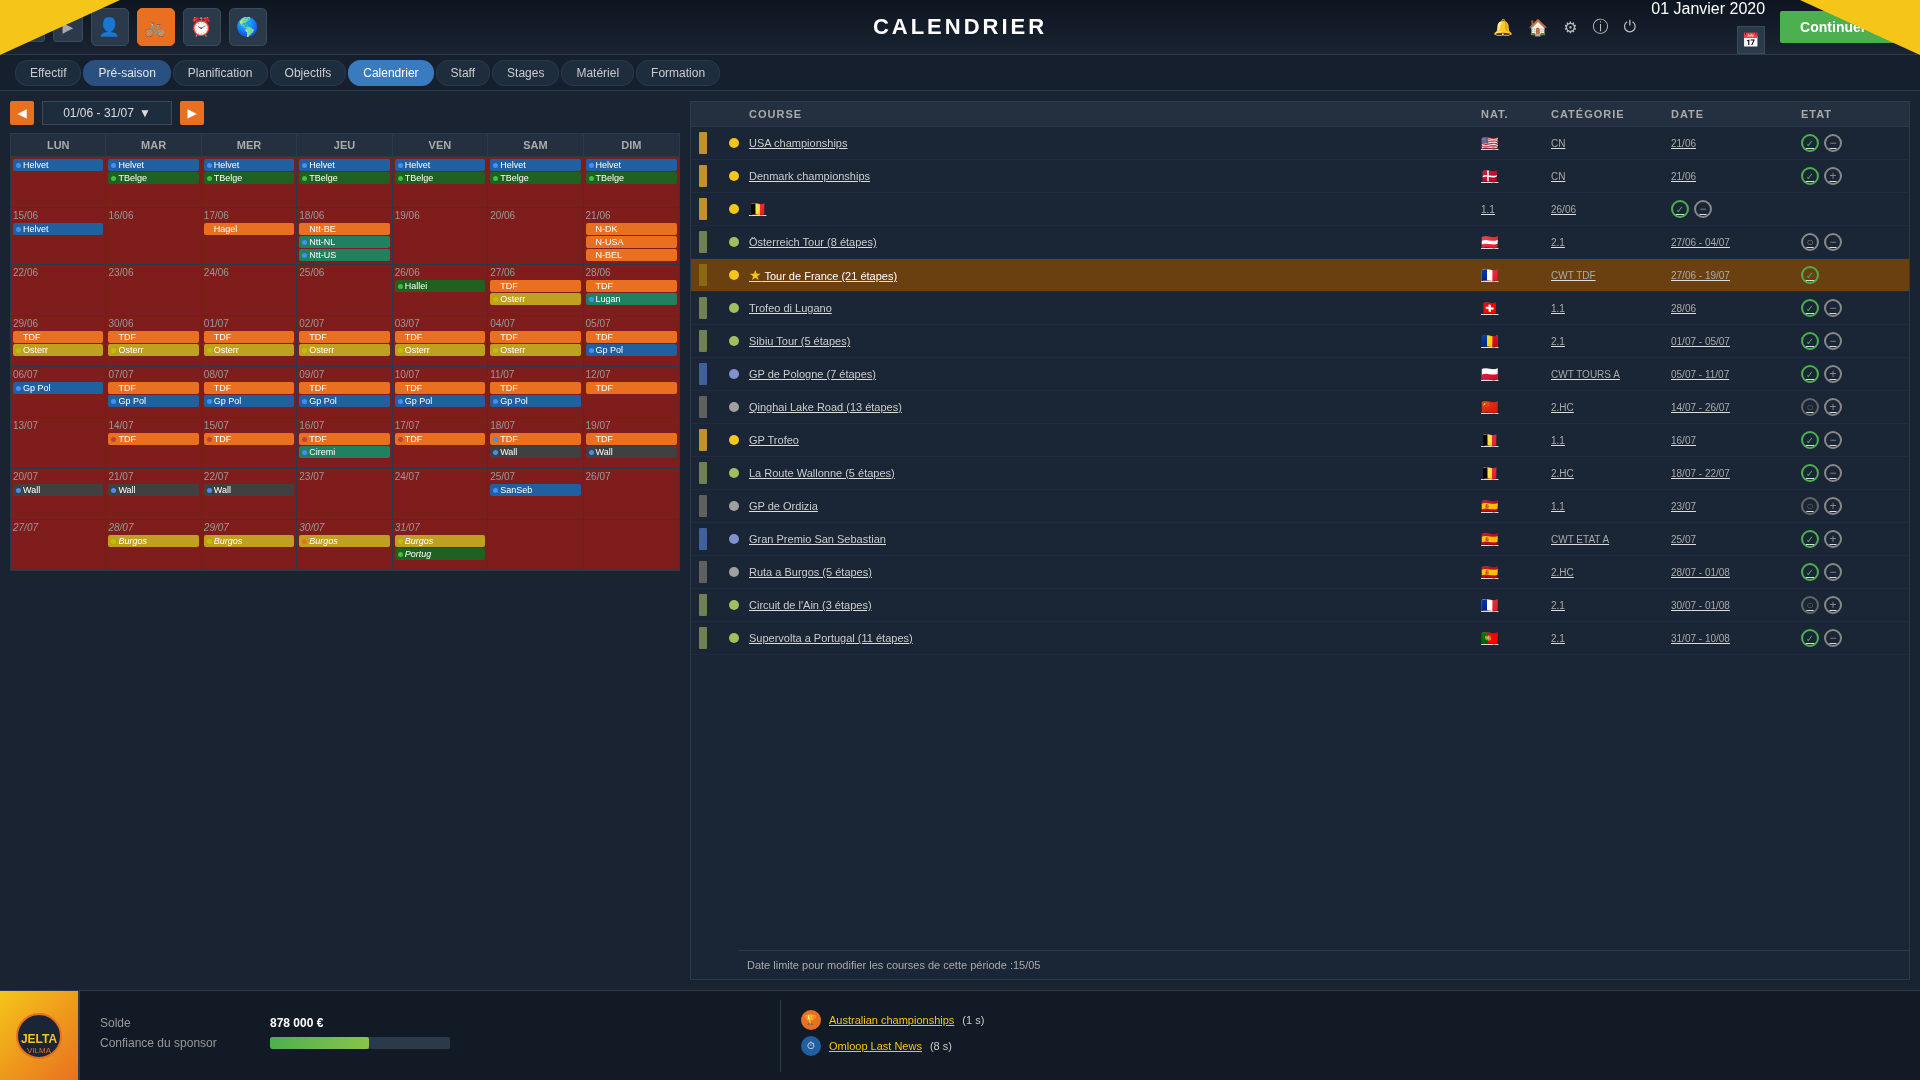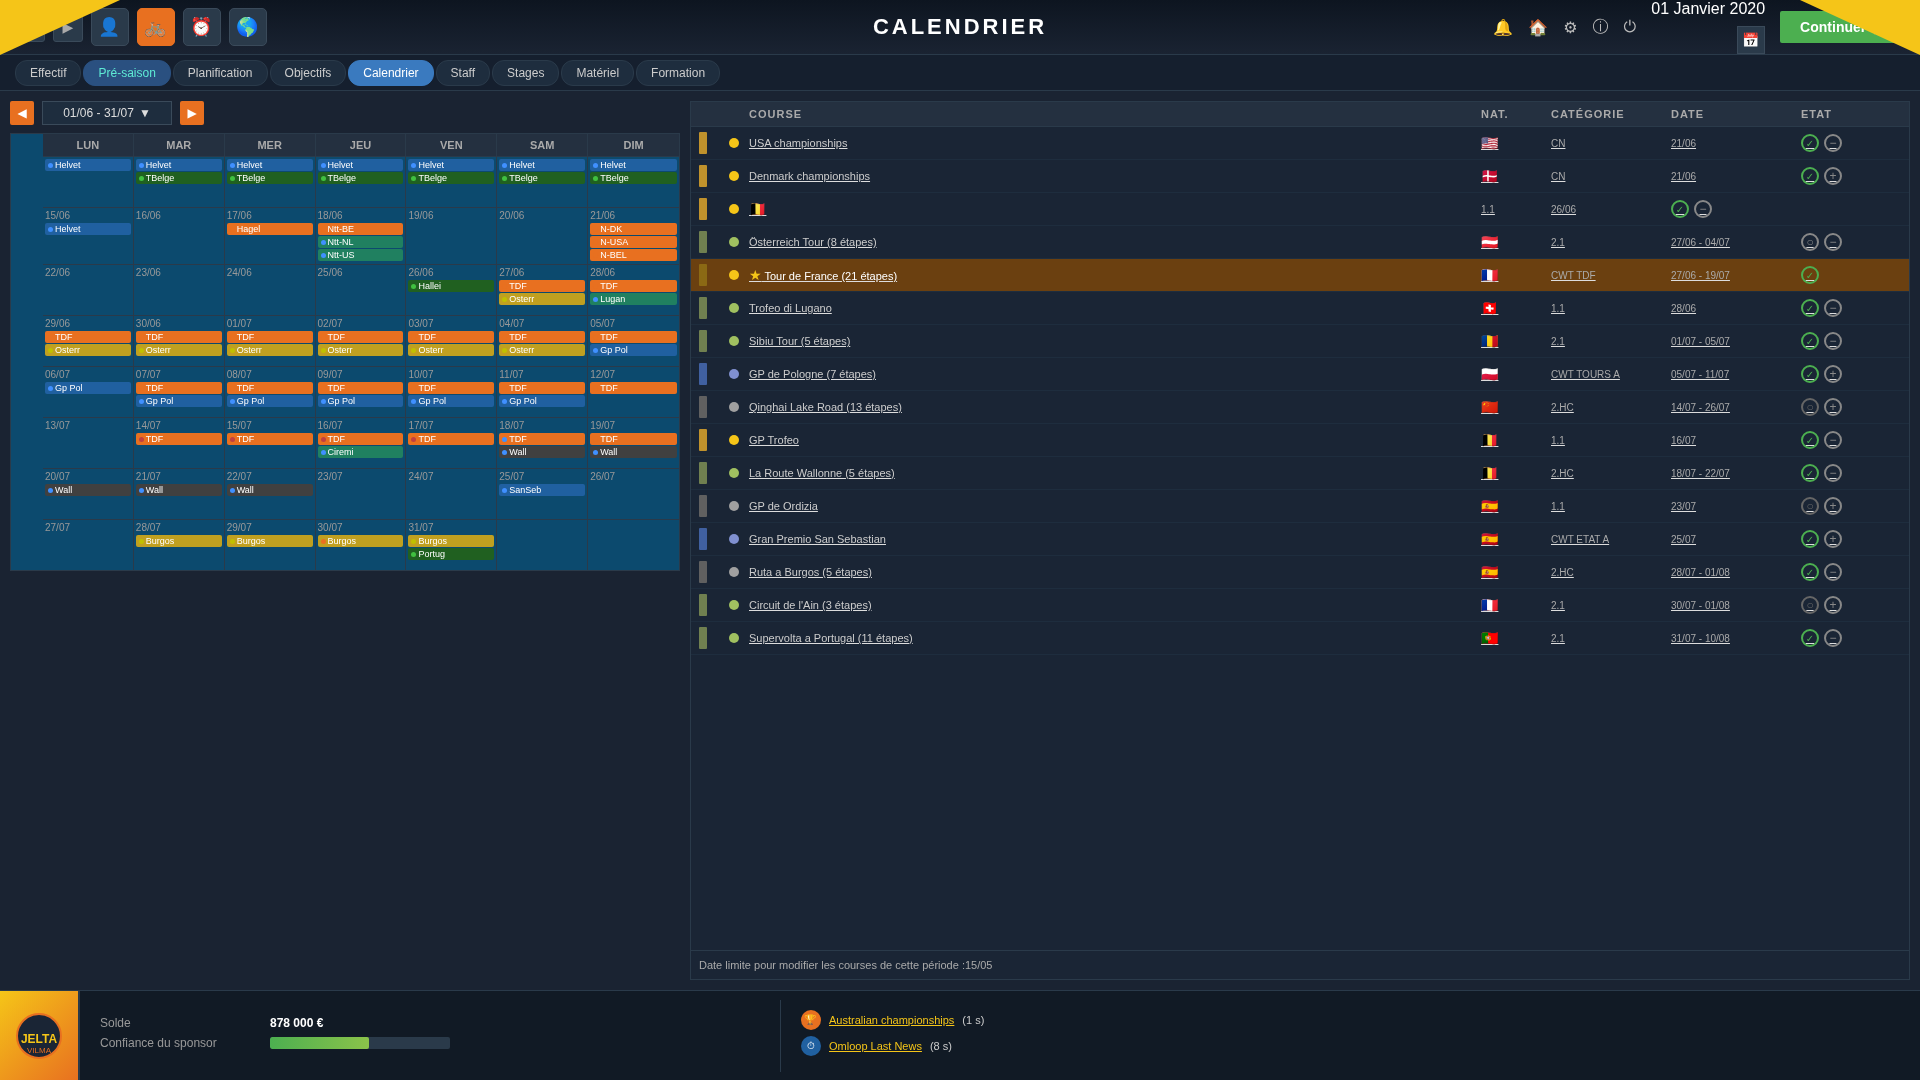--- a/index.html
+++ b/index.html
@@ -158,23 +158,22 @@
       border: 1px solid #3a4a5a;
       padding: 4px 12px;
       font-size: 12px;
       color: #ddd;
       display: flex; align-items: center; gap: 5px;
       cursor: pointer;
       min-width: 130px; justify-content: center;
     }
 
     .calendar-grid {
-      background: #0c4a6e;
+      background: #7f1d1d;
       border: 1px solid #2a3a4a;
-      padding-left: 32px;
     }
     .cal-day-headers {
       display: grid;
       grid-template-columns: repeat(7, 1fr);
       background: #243040;
       border-bottom: 1px solid #2a3a4a;
     }
     .cal-day-header {
       text-align: center;
       padding: 5px 2px;
@@ -184,21 +183,21 @@
       border-right: 1px solid #2a3a4a;
     }
     .cal-day-header:last-child { border-right: none; }
 
     .cal-week {
       display: grid;
       grid-template-columns: repeat(7, 1fr);
       border-bottom: 1px solid #2a3a4a;
       min-height: 50px;
     }
-    .cal-week:last-child { border-bottom: none; }
+    .cal-week:last-child { border-bottom: none; font-style: italic; }
     .cal-cell {
       border-right: 1px solid #2a3a4a;
       padding: 2px;
       min-height: 50px;
       position: relative;
       font-size: 10px;
     }
     .cal-cell:last-child { border-right: none; }
     .cal-date {
       color: #999;
@@ -297,20 +296,21 @@
       font-size: 12px;
       cursor: pointer;
     }
     .star-icon { color: #f5c518; font-size: 14px; }
 
     .date-limit {
       padding: 8px;
       font-size: 11px;
       color: #aaa;
       border-top: 1px solid #2a3a4a;
+      margin-left: 48px;
     }
 
     
     .bottom-bar {
       height: 90px;
       background: #111a25;
       border-top: 1px solid #2a3a4a;
       display: flex;
       align-items: center;
     }
@@ -393,21 +393,21 @@
     </div>
     <button class="continuer-btn">
       <span>Continuer</span>
       <span>▶</span>
     </button>
   </div>
 </div>
 
 <div class="nav-tabs">
   <div class="nav-tab">Effectif</div>
-  <div class="nav-tab" style="background:#2a5080;border-color:#2a5080;color:#5eead4;">Pré-saison</div>
+  <div class="nav-tab" style="background:#2a5080;border-color:#2a5080;color:#e5e5e5;">Pré-saison</div>
   <div class="nav-tab">Planification</div>
   <div class="nav-tab">Objectifs</div>
   <div class="nav-tab active">Calendrier</div>
   <div class="nav-tab">Staff</div>
   <div class="nav-tab">Stages</div>
   <div class="nav-tab">Matériel</div>
   <div class="nav-tab">Formation</div>
 </div>
 
 <div class="main-content">

